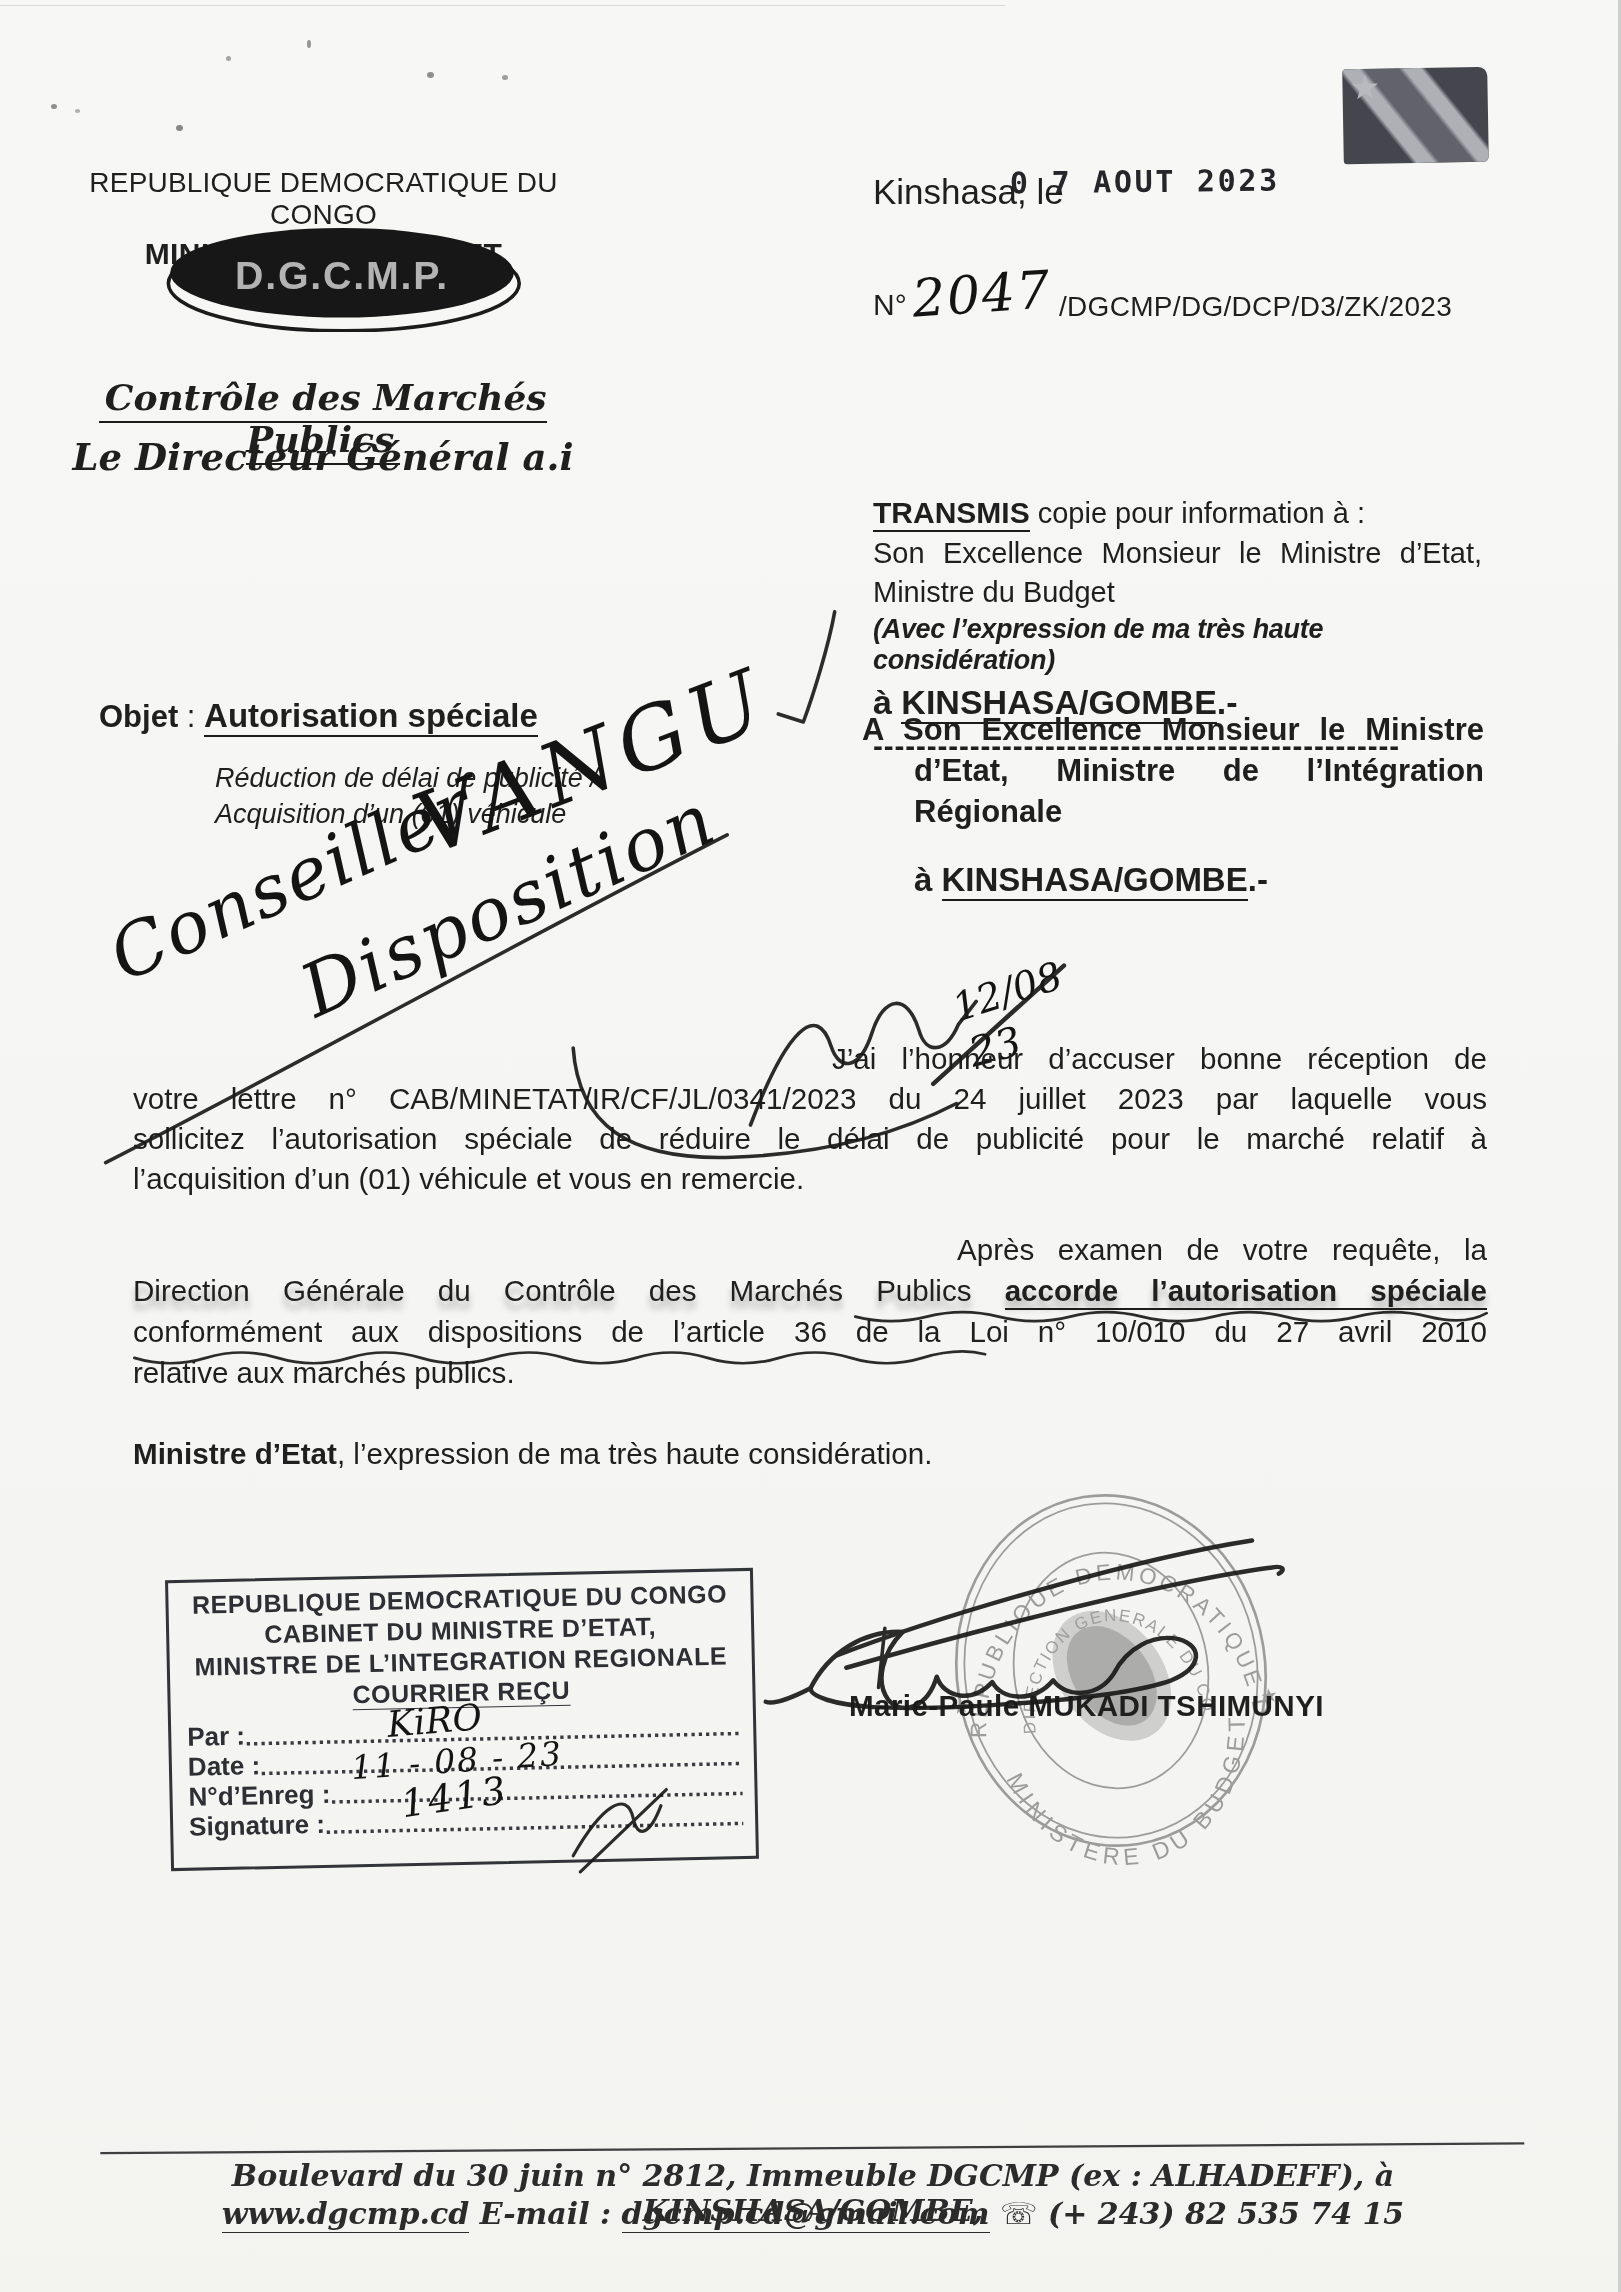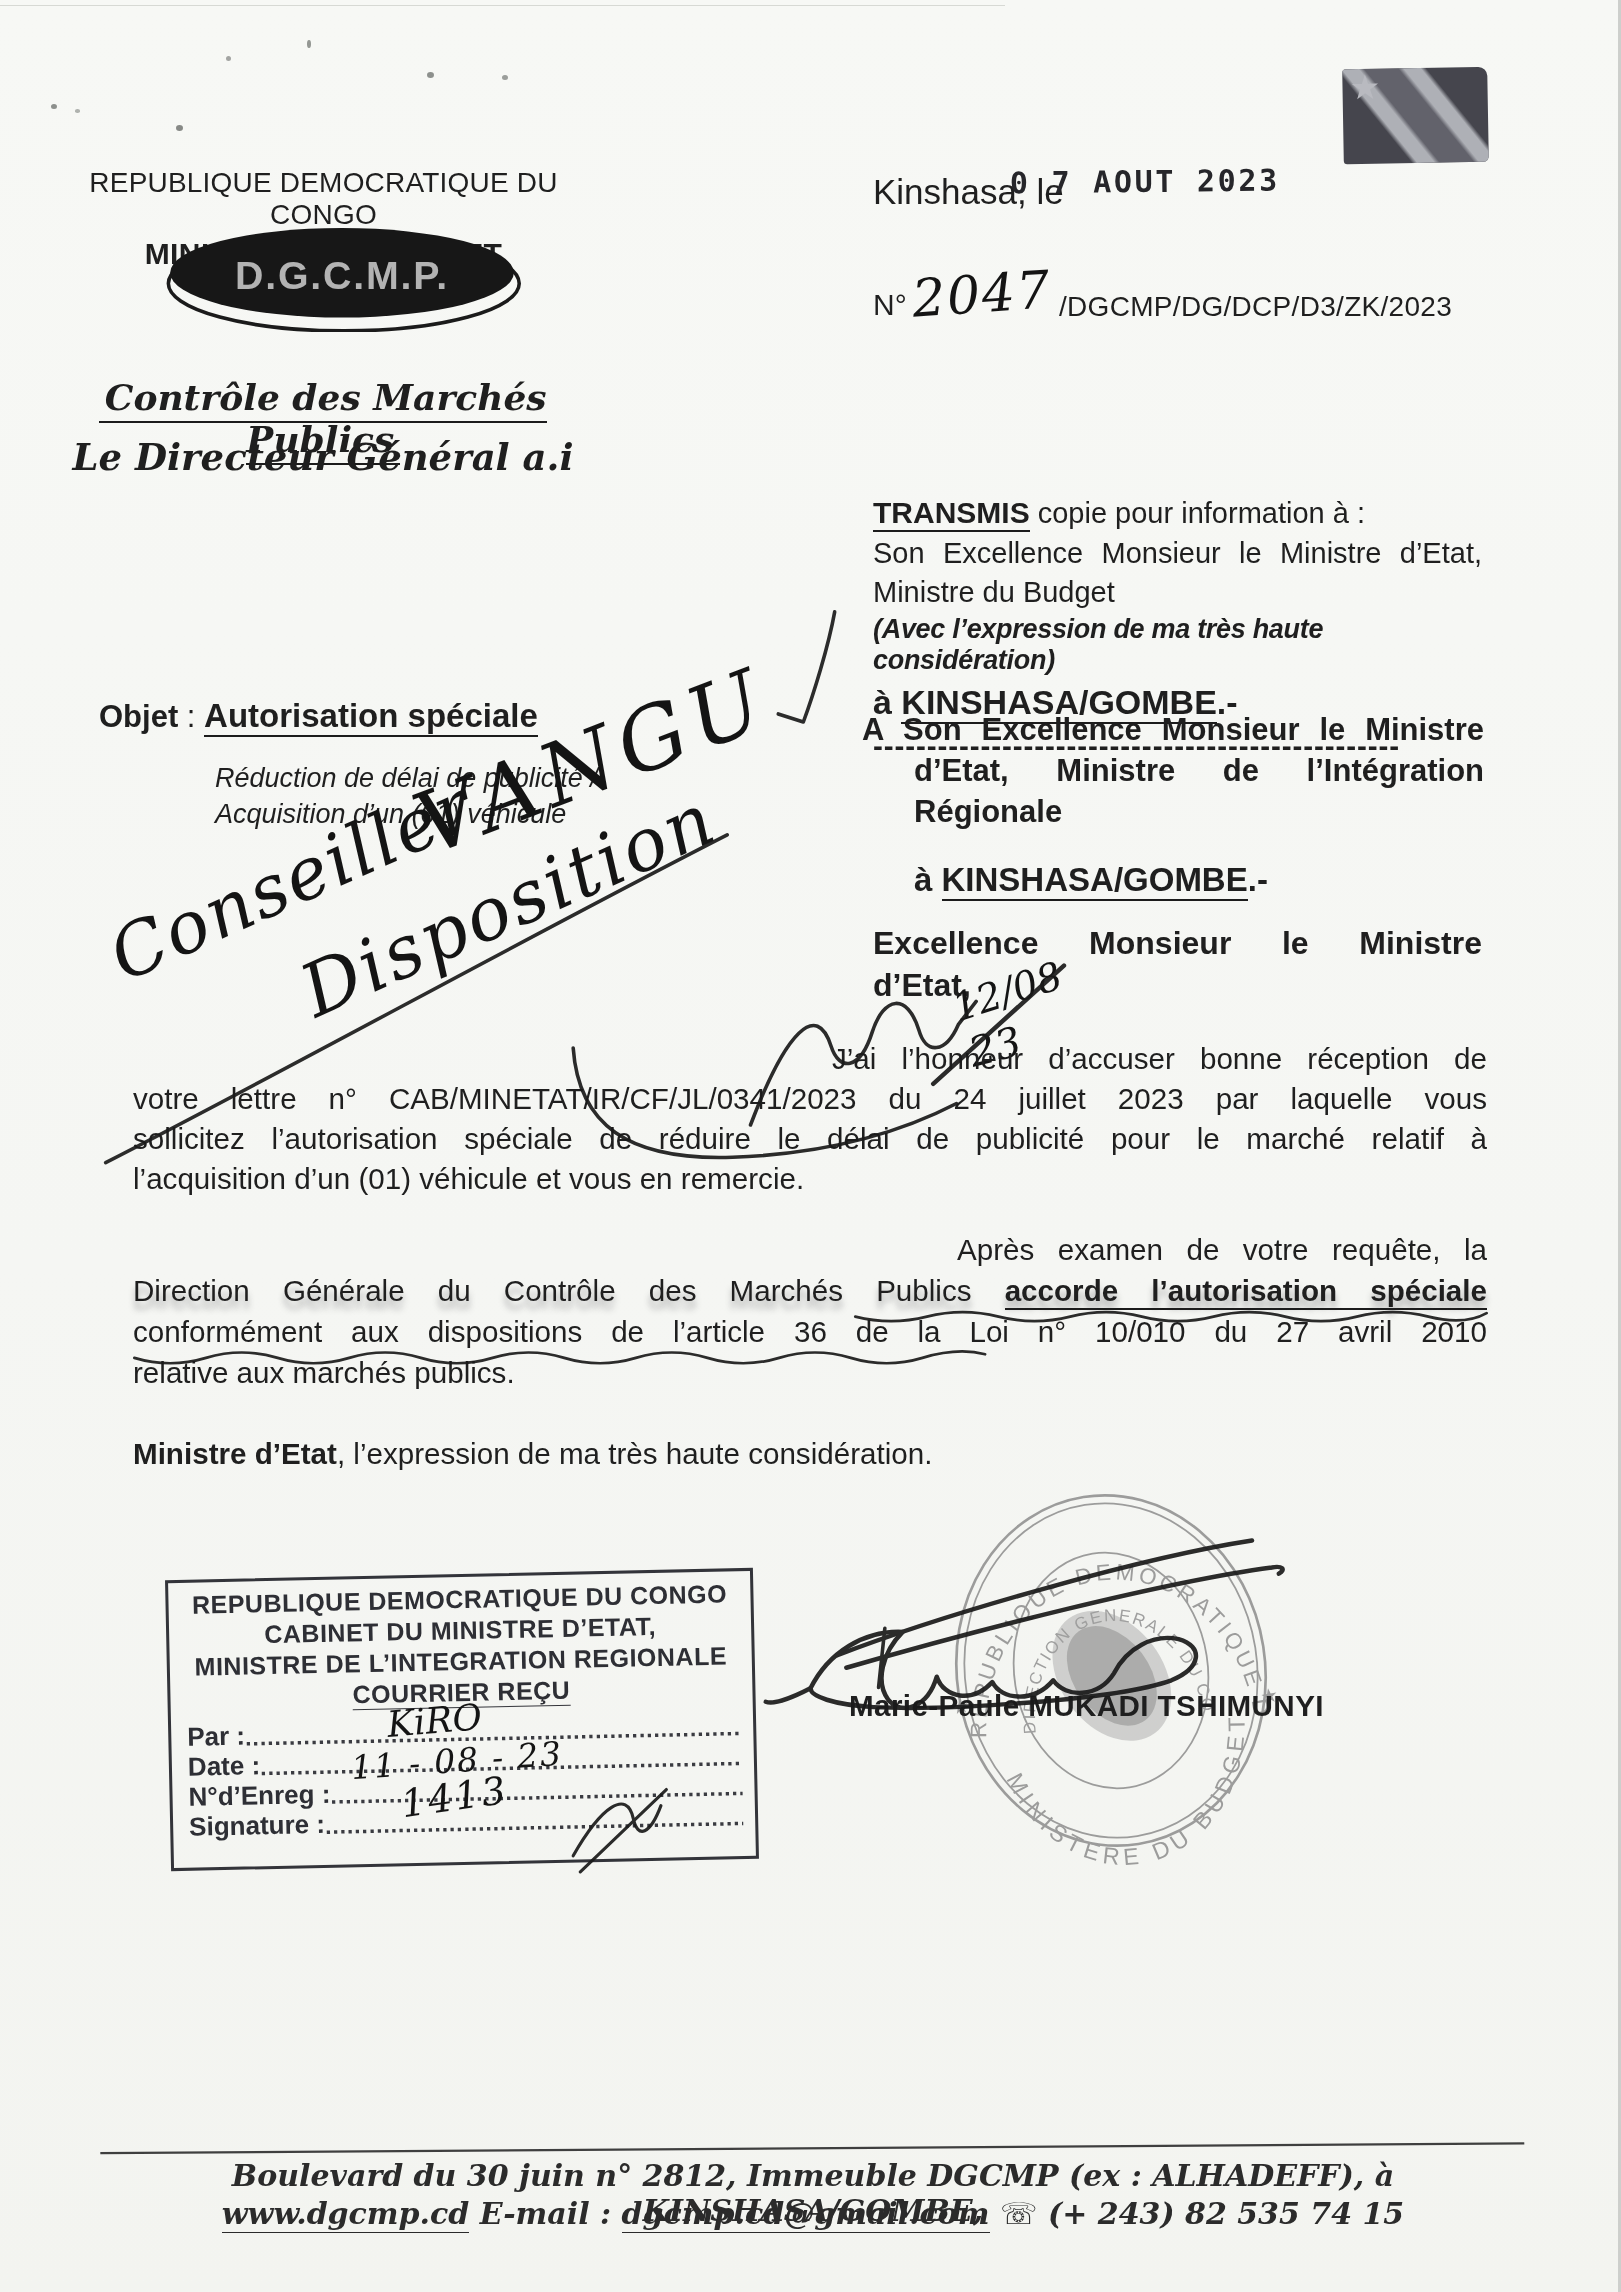--- a/index.html
+++ b/index.html
@@ -94,24 +94,20 @@
 
   <div class="abs" style="left:862px;top:709px;width:622px;">
     <div class="line b" style="font-size:31px;line-height:41px;">A Son Excellence Monsieur le Ministre</div>
     <div class="line b" style="font-size:31px;line-height:41px;padding-left:52px;">d’Etat, Ministre de l’Intégration</div>
     <div class="b" style="font-size:31px;line-height:41px;padding-left:52px;">Régionale</div>
     <div class="b" style="font-size:33px;margin-top:29px;padding-left:52px;">
       <span>à </span><span class="ul3">KINSHASA/GOMBE</span><span>.-</span>
     </div>
   </div>
 
-  <div class="abs" style="left:873px;top:922px;width:609px;">
-    <div class="line b" style="font-size:32px;line-height:42px;">Excellence Monsieur le Ministre</div>
-    <div class="b" style="font-size:32px;line-height:42px;">d’Etat,</div>
-  </div>
 
   <div class="abs" style="left:99px;top:697px;font-size:31px;font-weight:bold;">
     <span>Objet</span><span style="font-weight:normal;"> : </span><span class="ul3" style="font-size:33px;">Autorisation spéciale</span>
   </div>
   <div class="abs i" style="left:215px;top:763px;font-size:27px;">Réduction de délai de publicité /</div>
   <div class="abs i" style="left:215px;top:799px;font-size:27px;">Acquisition d’un (01) véhicule</div>
 
   <div class="abs hand" style="left:97px;top:921px;font-size:72px;transform:rotate(-24deg);transform-origin:left top;letter-spacing:1.8px;">Conseiller</div>
   <div class="abs hand" style="left:401px;top:781px;font-size:86px;transform:rotate(-21deg);transform-origin:left top;letter-spacing:7.2px;">VANGU</div>
   <div class="abs hand" style="left:288px;top:956px;font-size:73px;transform:rotate(-24deg);transform-origin:left top;letter-spacing:2.7px;">Disposition</div>

